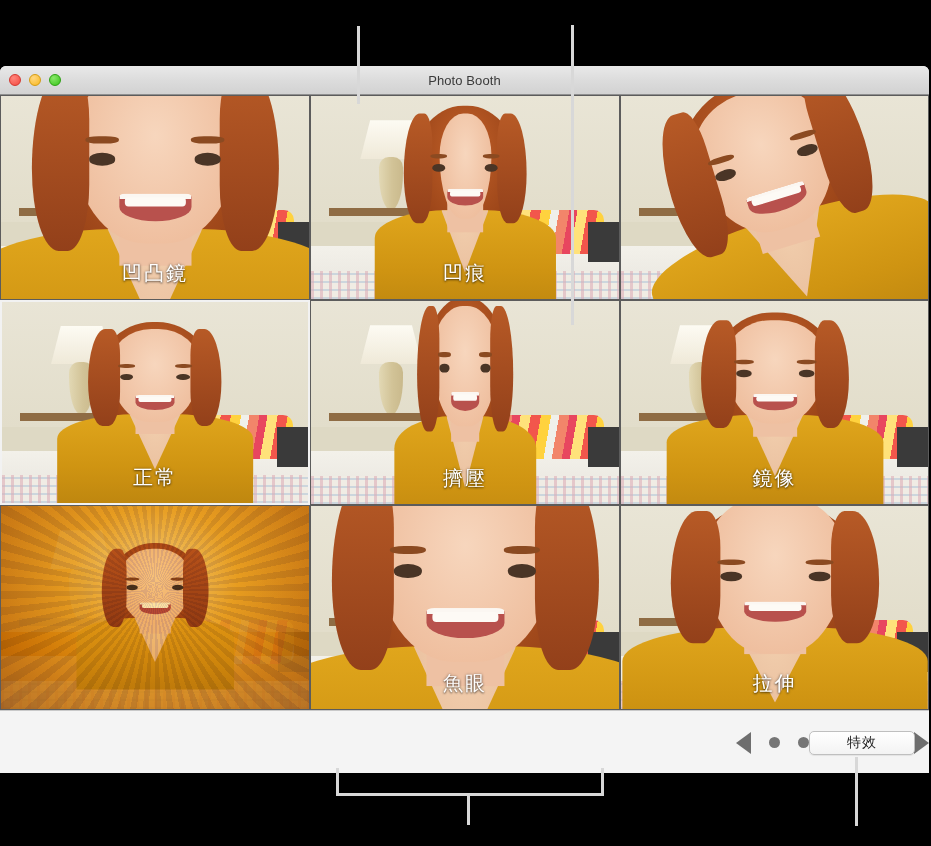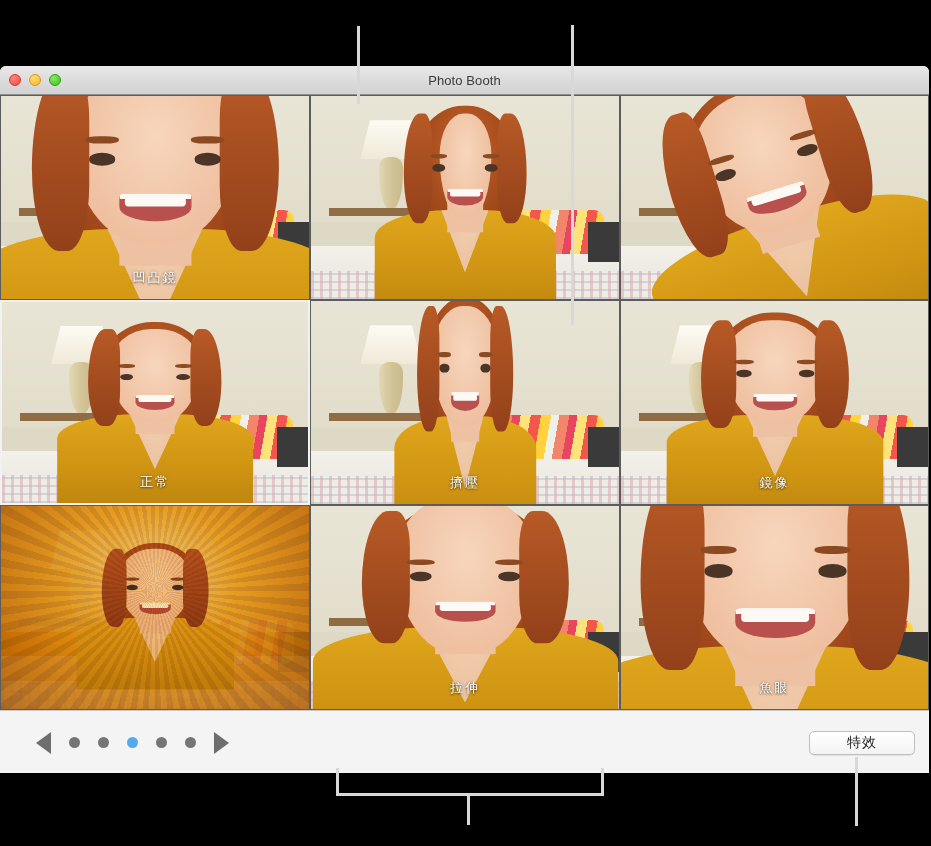--- a/index.html
+++ b/index.html
@@ -121,21 +121,21 @@
     inset: 0;
     overflow: hidden;
   }
   .effect-label {
     position: absolute;
     left: 0;
     right: 0;
     bottom: 12px;
     text-align: center;
     color: #ffffff;
-    font-size: 13px;
+    font-size: 20px;
     letter-spacing: 2px;
     text-shadow: 0 1px 2px rgba(0,0,0,0.55), 0 0 3px rgba(0,0,0,0.4);
     user-select: none;
     pointer-events: none;
   }
 
   
   .scene {
     position: absolute;
     inset: 0;
@@ -320,21 +320,21 @@
   .fx-stretch .person .face { transform: translateX(-50%) scaleY(1.25); }
 
   
   #toolbar {
     position: relative;
     height: 63px;
     background: #f4f4f4;
     border-top: 1px solid #c9c9c9;
     display: flex;
     align-items: center;
-    justify-content: flex-start;
+    justify-content: flex-end;
     padding-left: 36px;
   }
   #pager {
     display: flex;
     align-items: center;
     gap: 18px;
   }
   .pager-arrow {
     width: 0; height: 0;
     cursor: pointer;
@@ -445,20 +445,21 @@
               <div class="hair-front-r"></div>
               <div class="brow l"></div>
               <div class="brow r"></div>
               <div class="eye l"></div>
               <div class="eye r"></div>
               <div class="smile"></div>
               <div class="teeth"></div>
             </div>
           </div>
         </div>
+        <div class="effect-label">凹痕</div>
       </div>
       <div class="effect-cell">
         <div class="effect-thumb fx-twirl">
           <div class="scene">
             <div class="wall"></div>
             <div class="lamp-shade"></div>
             <div class="lamp-base"></div>
             <div class="table"></div>
             <div class="bed"></div>
             <div class="bedlinen"></div>
@@ -590,20 +591,49 @@
               <div class="brow r"></div>
               <div class="eye l"></div>
               <div class="eye r"></div>
               <div class="smile"></div>
               <div class="teeth"></div>
             </div>
           </div>
         </div>
       </div>
       <div class="effect-cell">
+        <div class="effect-thumb fx-fisheye">
+          <div class="scene">
+            <div class="wall"></div>
+            <div class="lamp-shade"></div>
+            <div class="lamp-base"></div>
+            <div class="table"></div>
+            <div class="bed"></div>
+            <div class="bedlinen"></div>
+            <div class="pillow"></div>
+            <div class="headboard"></div>
+            <div class="person">
+              <div class="hair-back"></div>
+              <div class="sweater"></div>
+              <div class="neck"></div>
+              <div class="face"></div>
+              <div class="hair-front-l"></div>
+              <div class="hair-front-r"></div>
+              <div class="brow l"></div>
+              <div class="brow r"></div>
+              <div class="eye l"></div>
+              <div class="eye r"></div>
+              <div class="smile"></div>
+              <div class="teeth"></div>
+            </div>
+          </div>
+        </div>
+        <div class="effect-label">魚眼</div>
+      </div>
+      <div class="effect-cell">
         <div class="effect-thumb fx-stretch">
           <div class="scene">
             <div class="wall"></div>
             <div class="lamp-shade"></div>
             <div class="lamp-base"></div>
             <div class="table"></div>
             <div class="bed"></div>
             <div class="bedlinen"></div>
             <div class="pillow"></div>
             <div class="headboard"></div>
@@ -617,49 +647,20 @@
               <div class="brow l"></div>
               <div class="brow r"></div>
               <div class="eye l"></div>
               <div class="eye r"></div>
               <div class="smile"></div>
               <div class="teeth"></div>
             </div>
           </div>
         </div>
         <div class="effect-label">拉伸</div>
-      </div>
-      <div class="effect-cell">
-        <div class="effect-thumb fx-fisheye">
-          <div class="scene">
-            <div class="wall"></div>
-            <div class="lamp-shade"></div>
-            <div class="lamp-base"></div>
-            <div class="table"></div>
-            <div class="bed"></div>
-            <div class="bedlinen"></div>
-            <div class="pillow"></div>
-            <div class="headboard"></div>
-            <div class="person">
-              <div class="hair-back"></div>
-              <div class="sweater"></div>
-              <div class="neck"></div>
-              <div class="face"></div>
-              <div class="hair-front-l"></div>
-              <div class="hair-front-r"></div>
-              <div class="brow l"></div>
-              <div class="brow r"></div>
-              <div class="eye l"></div>
-              <div class="eye r"></div>
-              <div class="smile"></div>
-              <div class="teeth"></div>
-            </div>
-          </div>
-        </div>
-        <div class="effect-label">魚眼</div>
       </div>
     </div>
 
   <div id="toolbar">
     <div id="pager">
       <div class="pager-arrow" id="pager-prev"></div>
       <div id="pager-dots" style="display: flex; align-items: center; gap: 18px;">
           <div class="pager-dot"></div>
           <div class="pager-dot"></div>
           <div class="pager-dot active"></div>

